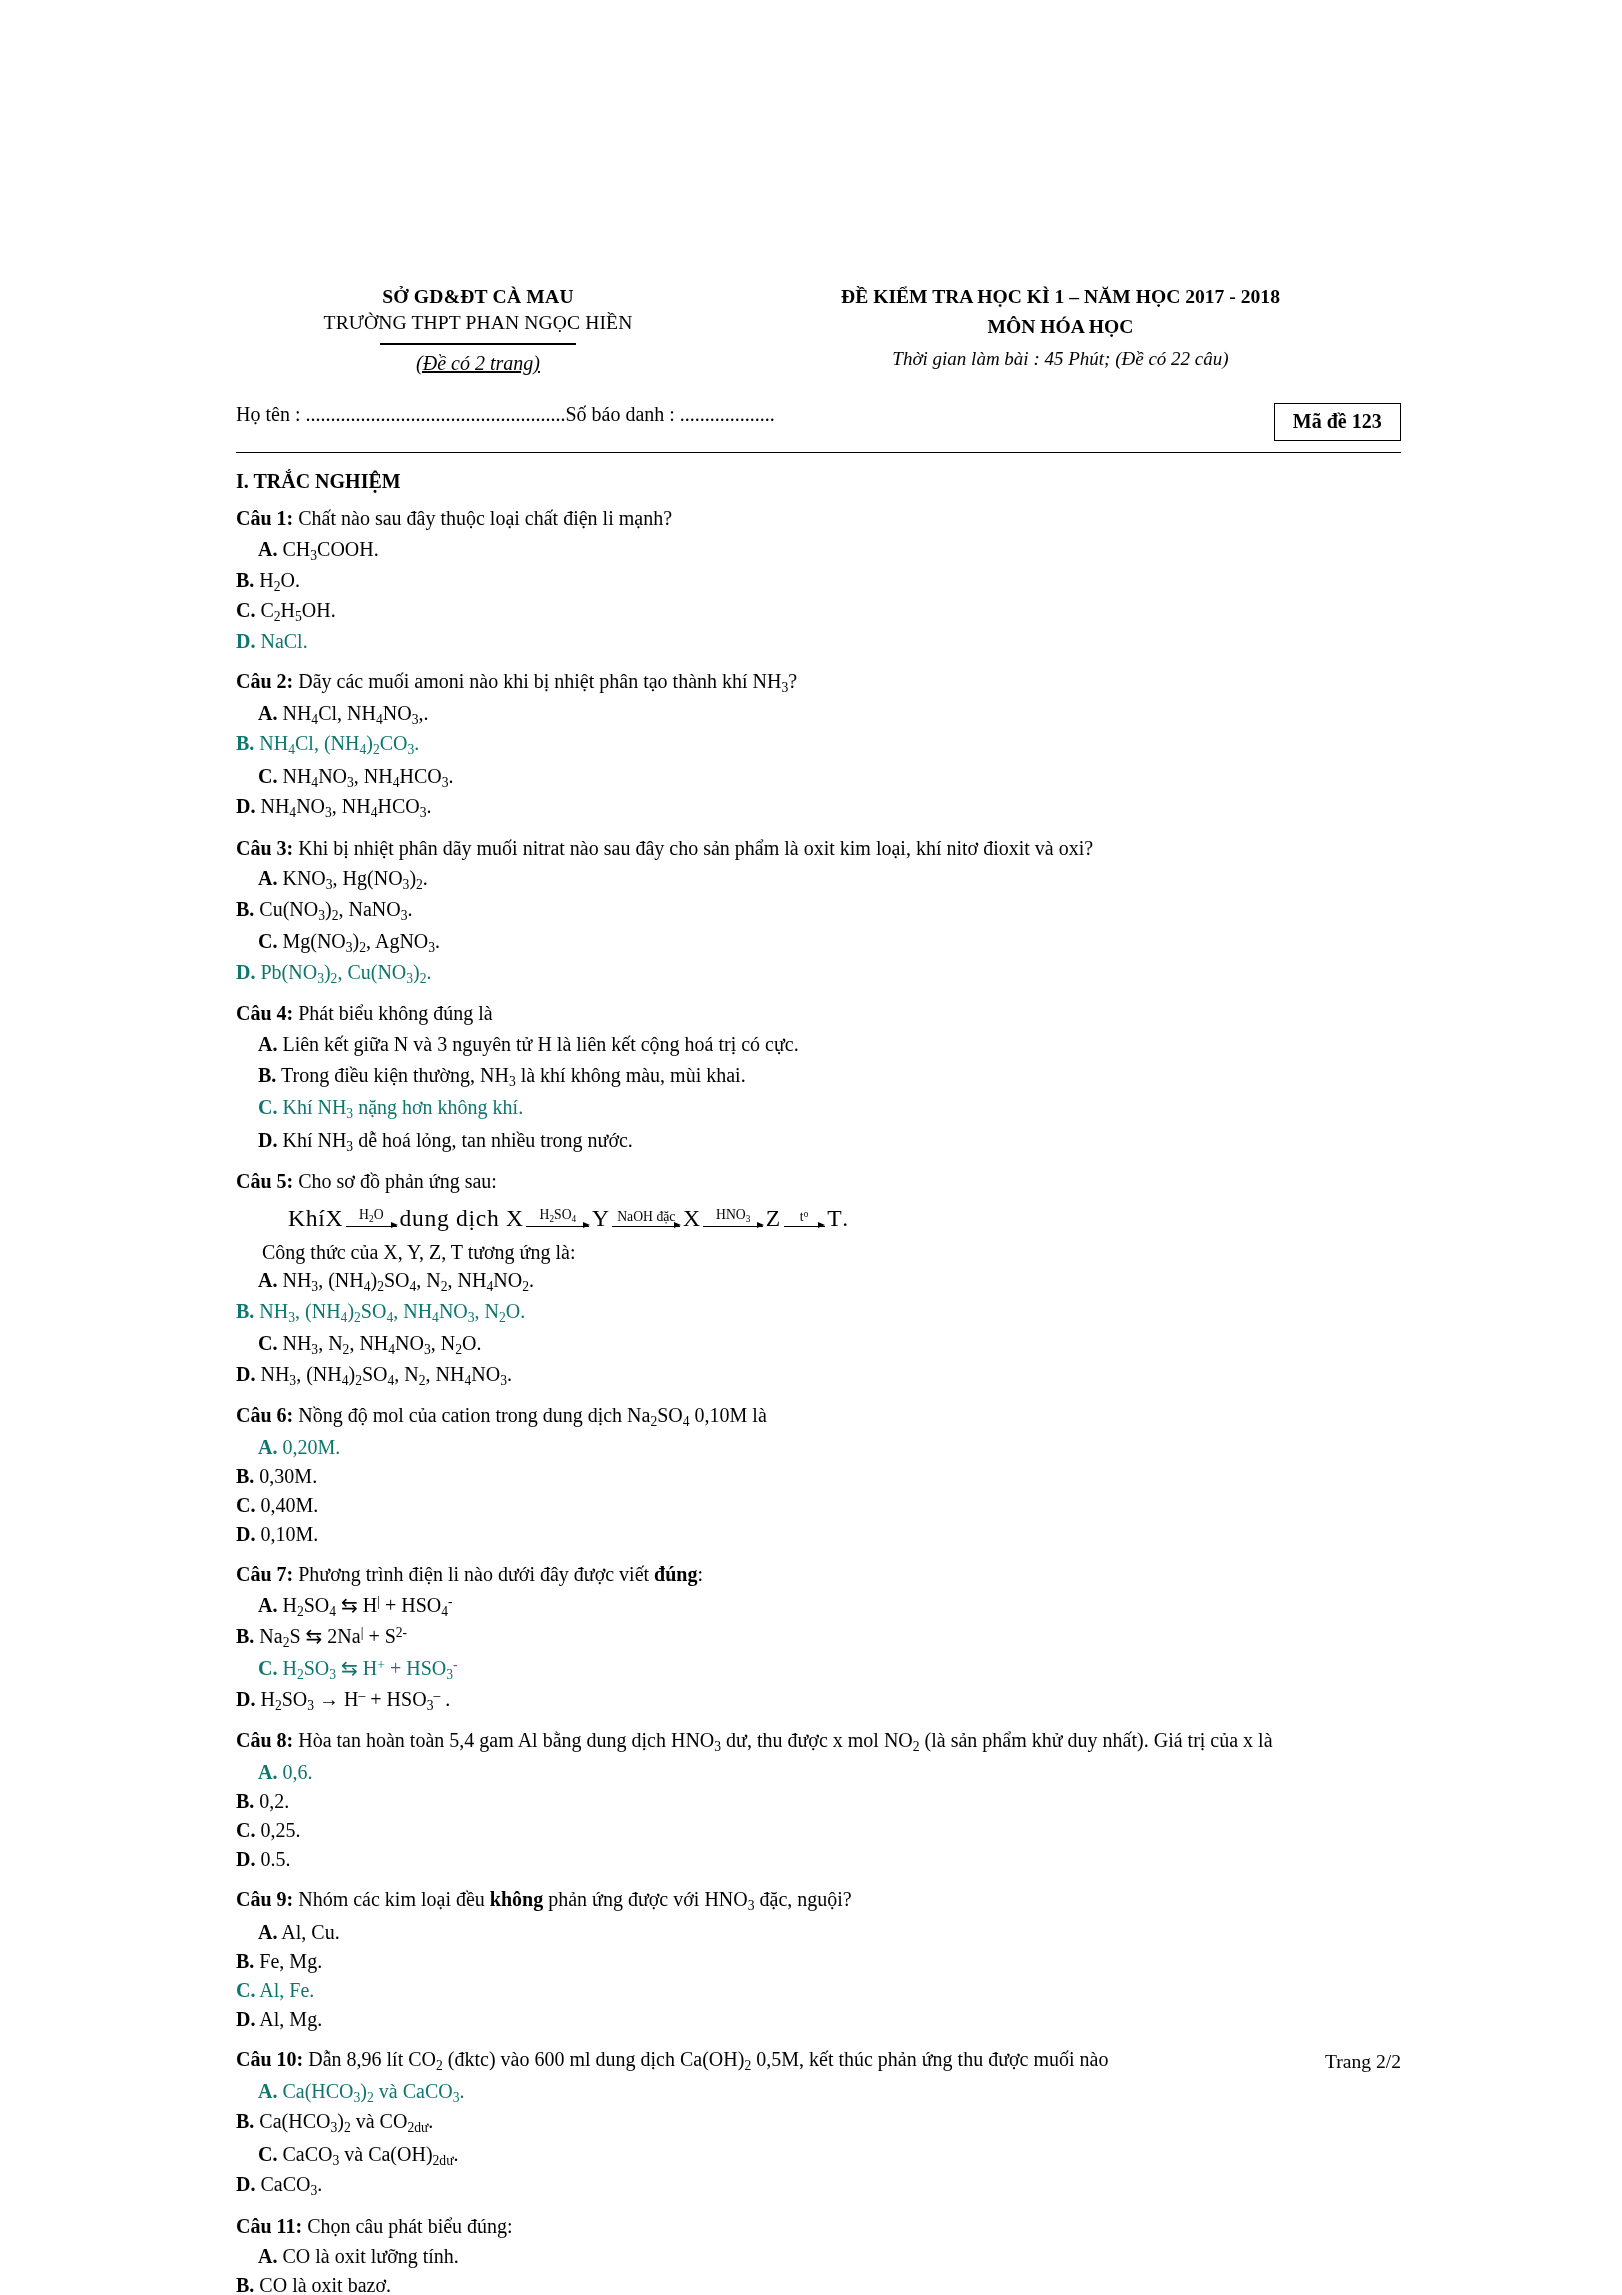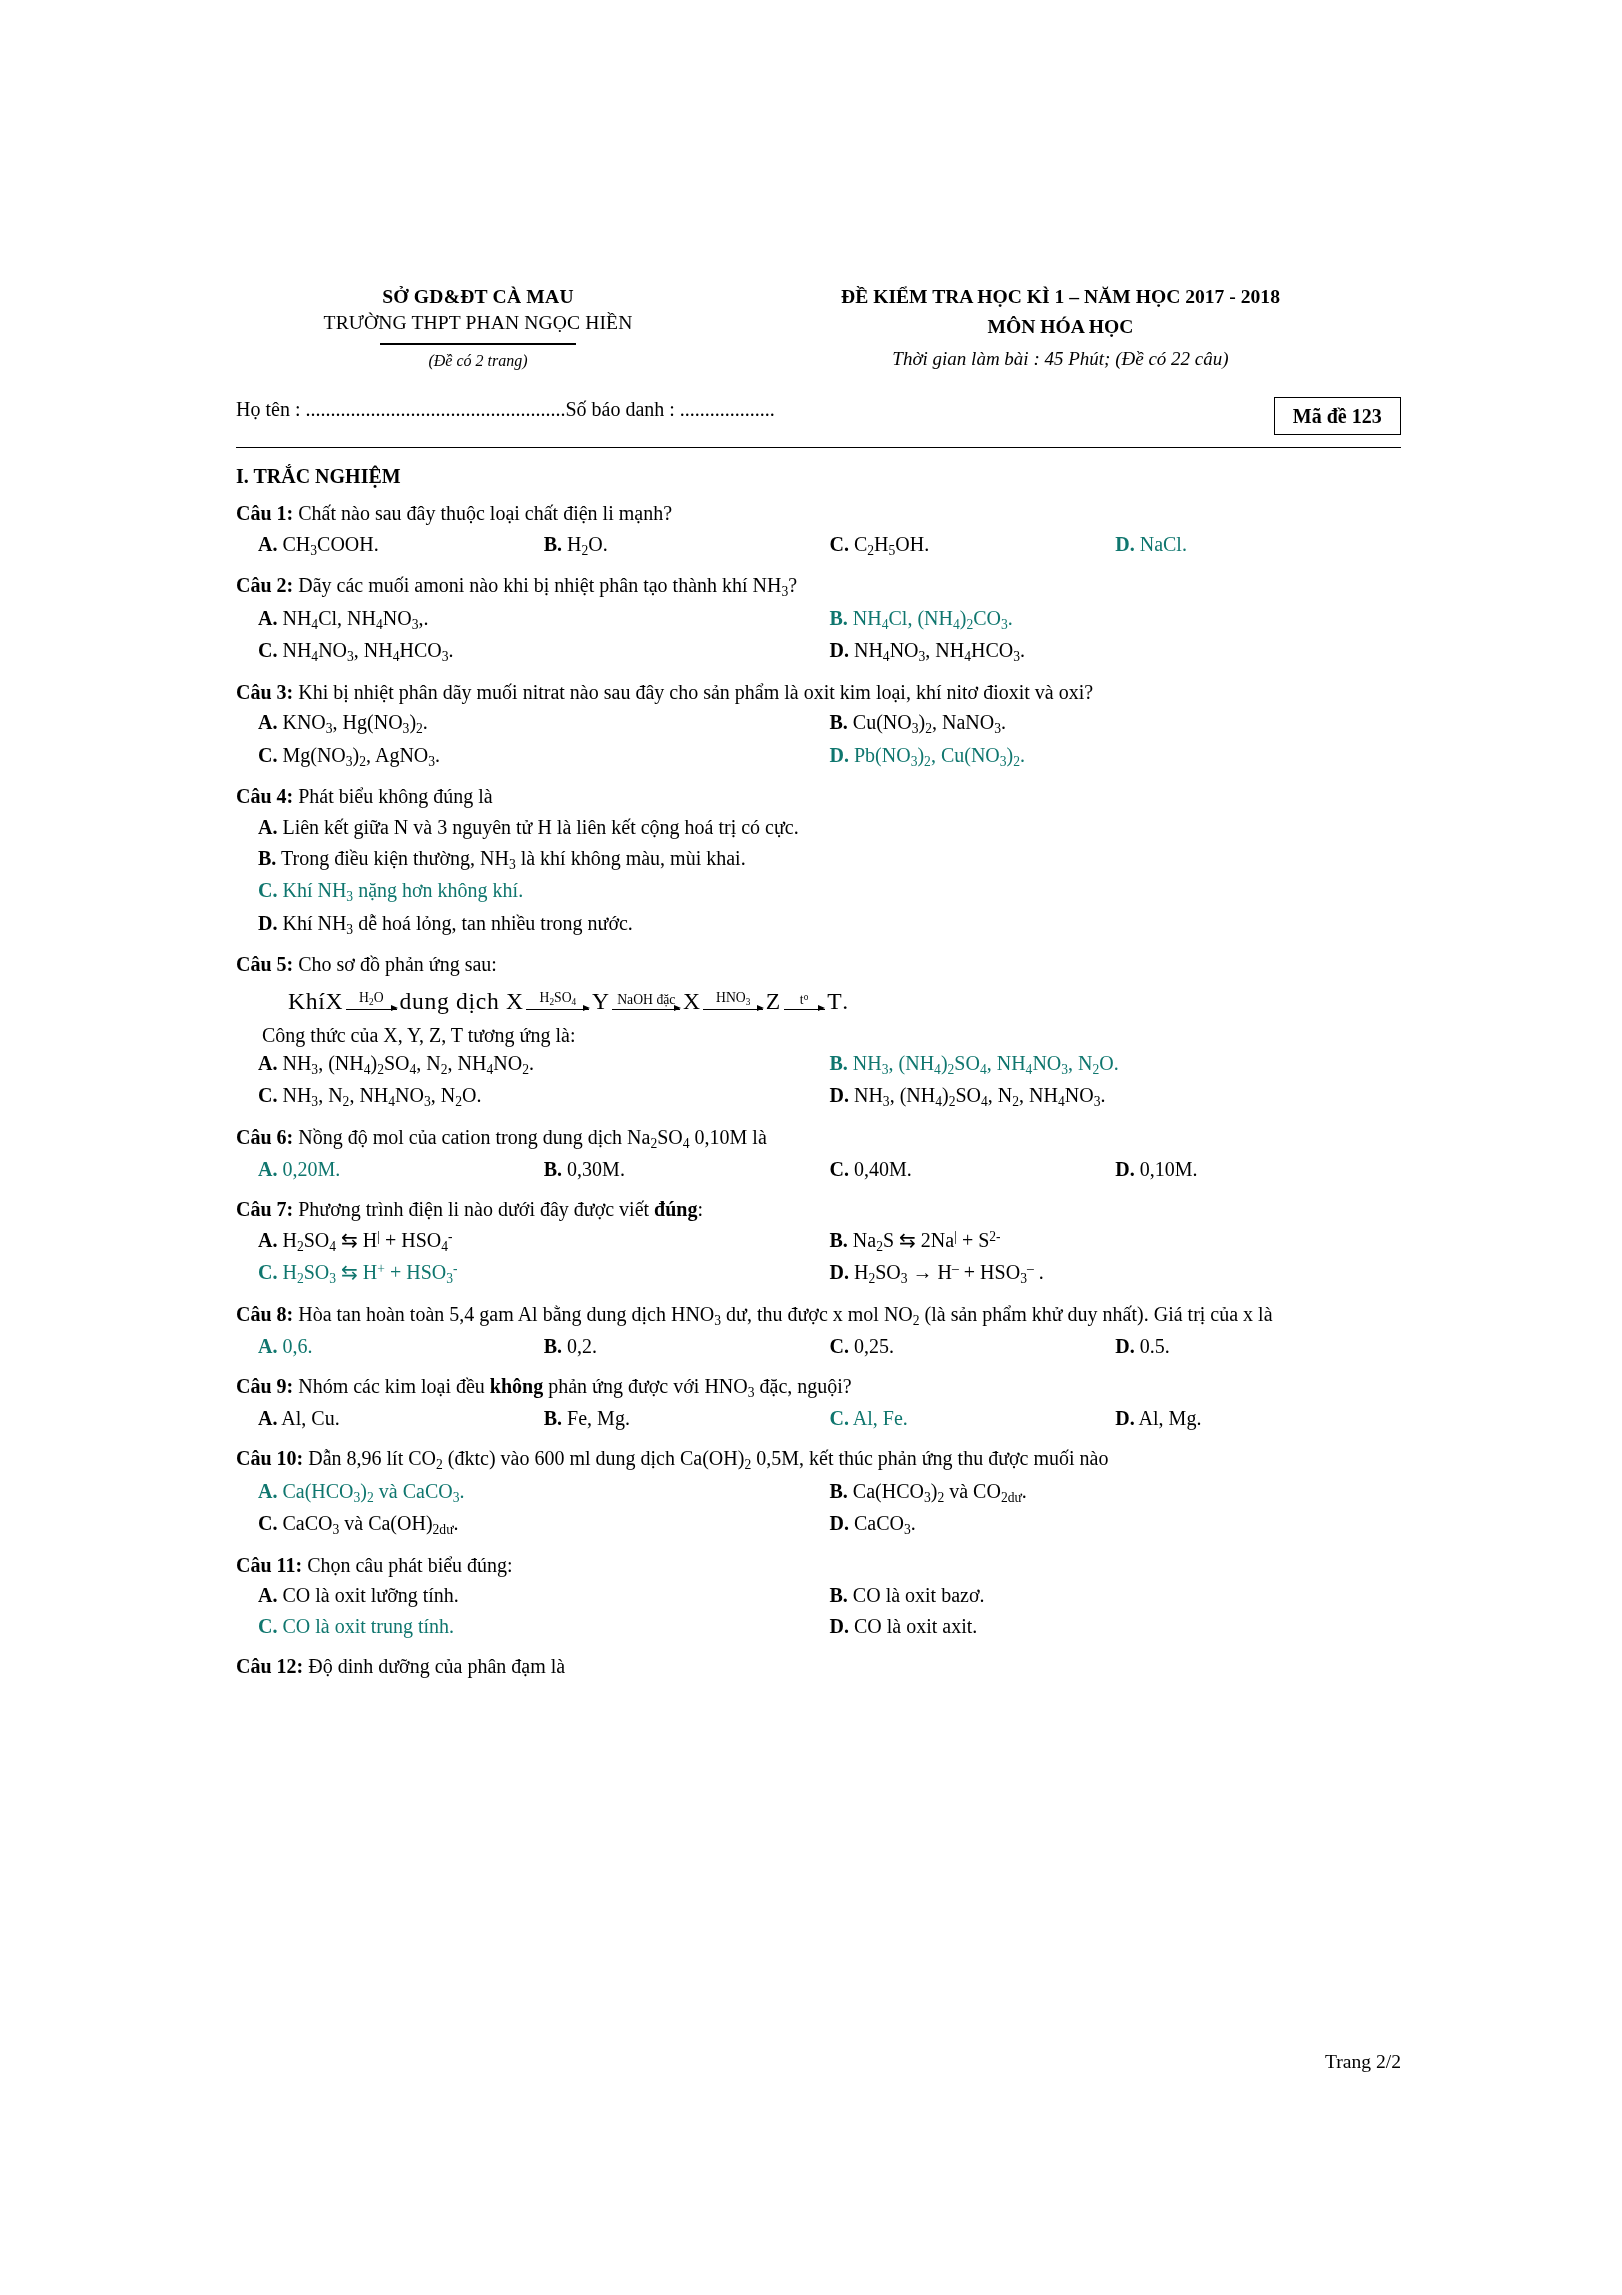--- a/index.html
+++ b/index.html
@@ -49,21 +49,22 @@
     letter-spacing: 0.1px;
   }
   .hdr-rule {
     width: 196px;
     height: 1.3px;
     background: #000;
     margin: 6.5px auto 5.2px auto;
   }
   .hdr-left .pages-note {
     font-style: italic;
-    font-size: 16px;
+    font-size: 20px;
+    text-decoration: underline;
   }
   .hdr-right {
     flex: 1;
     text-align: center;
     font-size: 19.6px;
     line-height: 1.35;
   }
   .hdr-right .exam-title {
     font-weight: bold;
   }
@@ -113,21 +114,21 @@
   }
   .q {
     font-size: 20px;
     line-height: 1.43;
     margin-top: 11px;
     text-align: justify;
   }
   .q .qnum { font-weight: bold; }
   .opts {
     display: flex;
-    flex-direction: row;
+    flex-direction: column;
     font-size: 20px;
     line-height: 1.45;
     margin-top: 2px;
   }
   .opts.two > div { width: 50%; }
   .opts.four > div { width: 25%; }
   .opts .pad { padding-left: 22px; }
   .opt b { font-weight: bold; }
   .red { color: #0f766e; }
   .stack {

